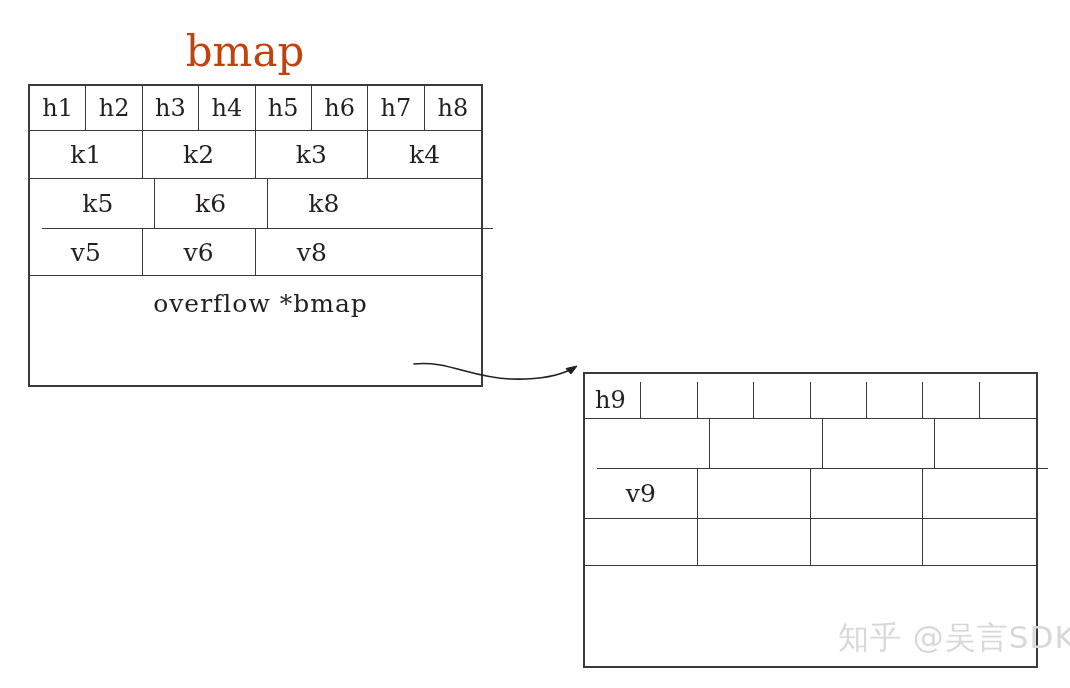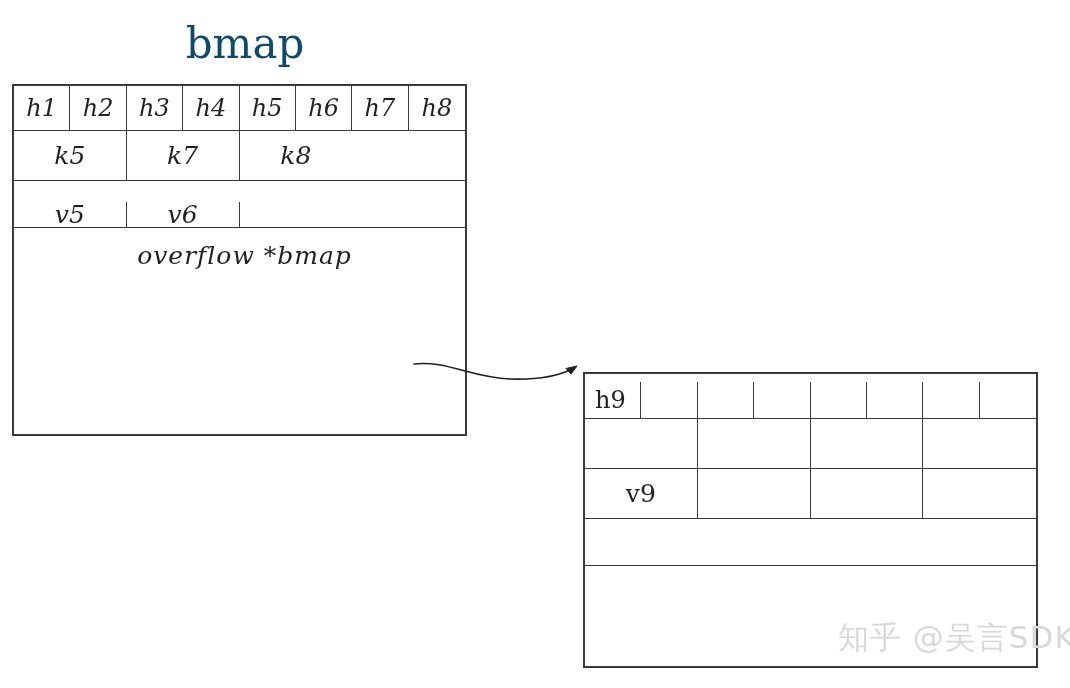--- a/index.html
+++ b/index.html
@@ -13,27 +13,27 @@
     position: relative;
     overflow: hidden;
     font-family: "DejaVu Serif", "Liberation Serif", serif;
     color: #231f20;
   }
 
   
   .diagram-title {
     position: absolute;
     left: 170px;
-    top: 18px;
+    top: 26px;
     width: 150px;
     text-align: center;
     font-size: 42px;
     line-height: 52px;
     letter-spacing: 0px;
-    color: #0c4a6e;
+    color: #c2410c;
     font-family: "DejaVu Serif", "Liberation Serif", serif;
   }
 
   
   .bucket {
     position: absolute;
     box-sizing: border-box;
     border: 2px solid #3a3a3a;
     background: #fff;
   }
@@ -57,33 +57,32 @@
     white-space: nowrap;
   }
   .bcell.lastcol { border-right: none; }
 
   
   .hrow { height: 45px; }
   .hrow .bcell { font-size: 24px; }
 
   
   .krow  { height: 48px; }
-  .krow2 { height: 50px; }
+  .krow2 { height: 50px; margin-left: 12px; }
   .vrow  { height: 50px; }
-  .vrow2 { height: 47px; align-items: flex-end; }
+  .vrow2 { height: 47px; }
   .orow  { height: 55px; padding-left: 10px; }
   .orow .bcell { font-size: 25px; letter-spacing: 1px; }
 
   
   #bucket-left {
-    left: 12px;
+    left: 28px;
     top: 84px;
     width: 455px;
-    height: 352px;
-    font-style: italic;
+    height: 303px;
   }
   #bucket-left .hrow .bcell { width: 12.5%; }
   #bucket-left .krow .bcell,
   #bucket-left .krow2 .bcell,
   #bucket-left .vrow .bcell,
   #bucket-left .vrow2 .bcell { width: 25%; }
   #bucket-left .orow .bcell { width: 100%; }
 
   
   #bucket-right {
@@ -137,31 +136,38 @@
     <div class="bcell">h1</div>
     <div class="bcell">h2</div>
     <div class="bcell">h3</div>
     <div class="bcell">h4</div>
     <div class="bcell">h5</div>
     <div class="bcell">h6</div>
     <div class="bcell">h7</div>
     <div class="bcell lastcol">h8</div>
   </div>
 
+  <div class="brow krow">
+    <div class="bcell">k1</div>
+    <div class="bcell">k2</div>
+    <div class="bcell">k3</div>
+    <div class="bcell lastcol">k4</div>
+  </div>
 
   <div class="brow krow2">
     <div class="bcell">k5</div>
-    <div class="bcell">k7</div>
+    <div class="bcell">k6</div>
     <div class="bcell lastcol">k8</div>
   </div>
 
 
   <div class="brow vrow2">
     <div class="bcell">v5</div>
     <div class="bcell">v6</div>
+    <div class="bcell lastcol">v8</div>
   </div>
 
   <div class="brow orow last">
     <div class="bcell lastcol">overflow   *bmap</div>
   </div>
 </div>
 
 <svg id="overflow-arrow" viewBox="0 0 200 48">
   <path d="M14,16 C46,12 72,30 110,31 C140,32 158,28 172,21" fill="none" stroke="#231f20" stroke-width="1.6" stroke-linecap="round"></path>
   <path d="M177,18 L166,20.5 L171,26 Z" fill="#231f20" stroke="#231f20" stroke-width="1"></path>

